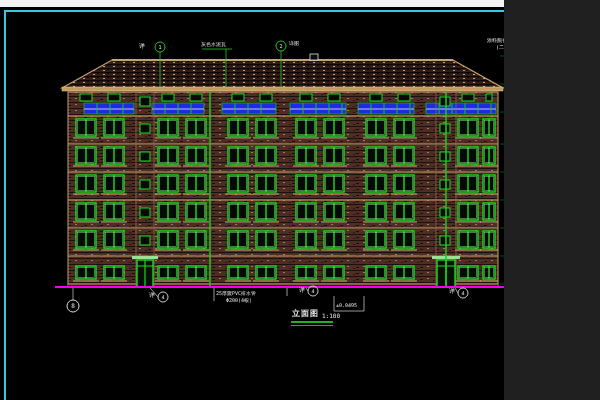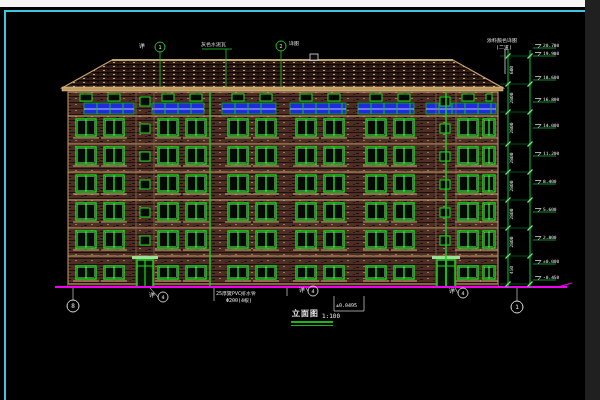--- a/index.html
+++ b/index.html
@@ -1,16 +1,16 @@
 <!DOCTYPE html>
 <html><head>
 <meta charset="utf-8">
 <style>
   html,body{margin:0;padding:0;background:#202020;}
-  .stage{position:relative;width:585px;height:400px;background:#000;overflow:hidden;
+  .stage{position:relative;width:504px;height:400px;background:#000;overflow:hidden;
          font-family:"DejaVu Sans Mono","Liberation Mono",monospace;}
   .white-top{position:absolute;left:0;top:0;width:600px;height:7px;background:#f5f5f3;}
   .border-h{position:absolute;left:4px;top:10px;width:596px;height:2px;background:#3ac8e0;}
   .border-v{position:absolute;left:4px;top:10px;width:2px;height:390px;background:#3ac8e0;}
   svg{position:absolute;left:0;top:0;}
   .lbl{position:absolute;color:#e8e8e8;white-space:nowrap;line-height:1;
        font-family:"DejaVu Sans Mono","Liberation Mono",monospace;}
   .s5{font-size:5px;} .s6{font-size:6px;}
   .title{font-size:8px;font-weight:bold;letter-spacing:1px;}
   .scale{font-size:6px;}

